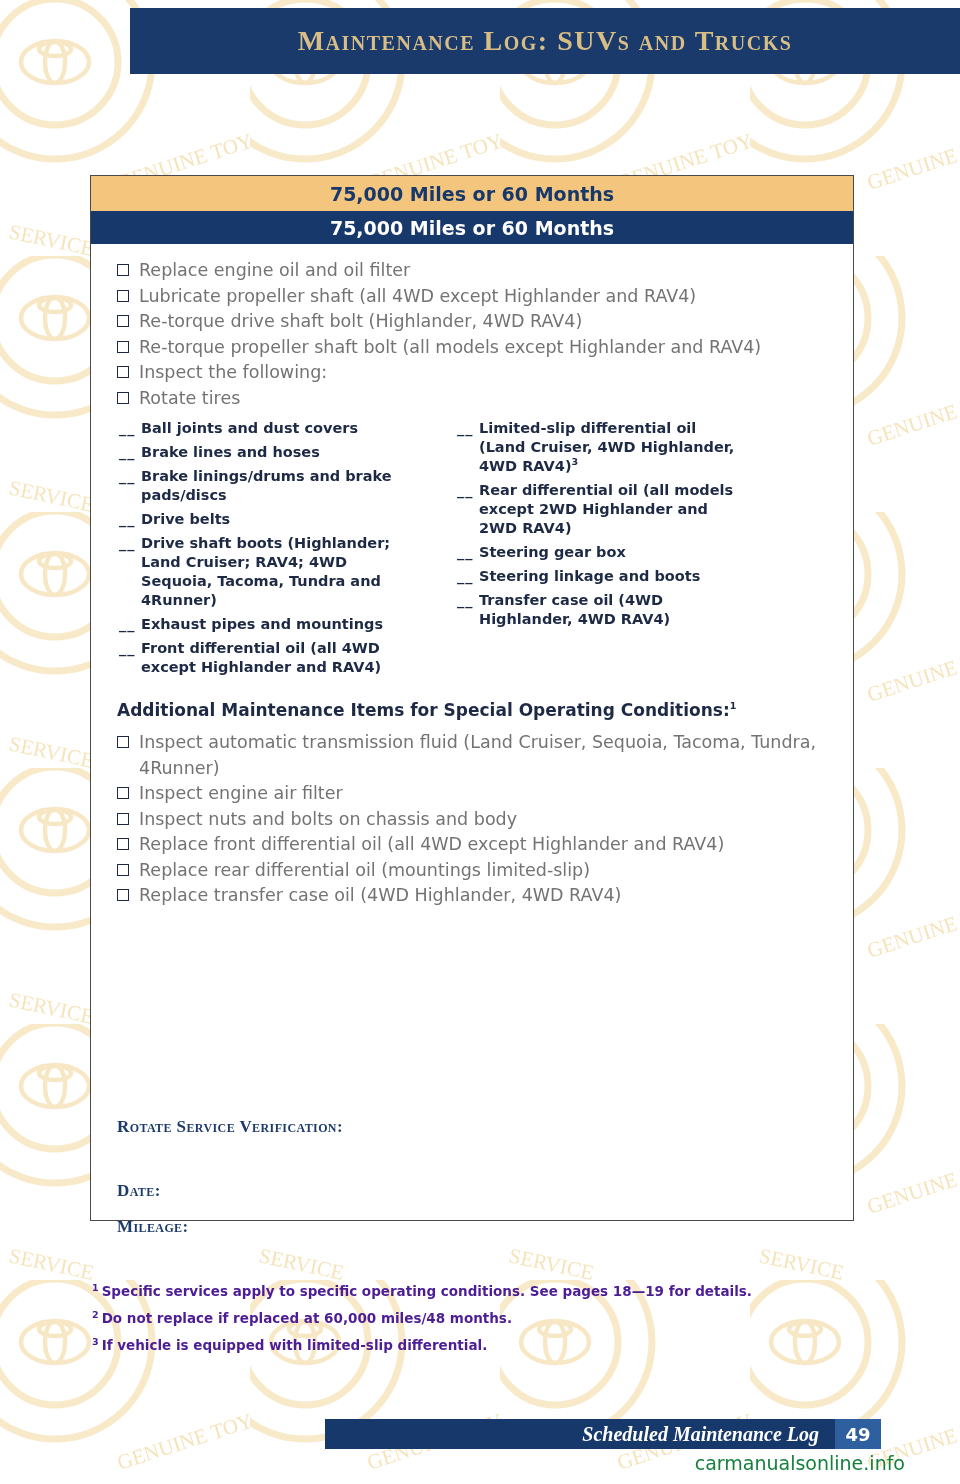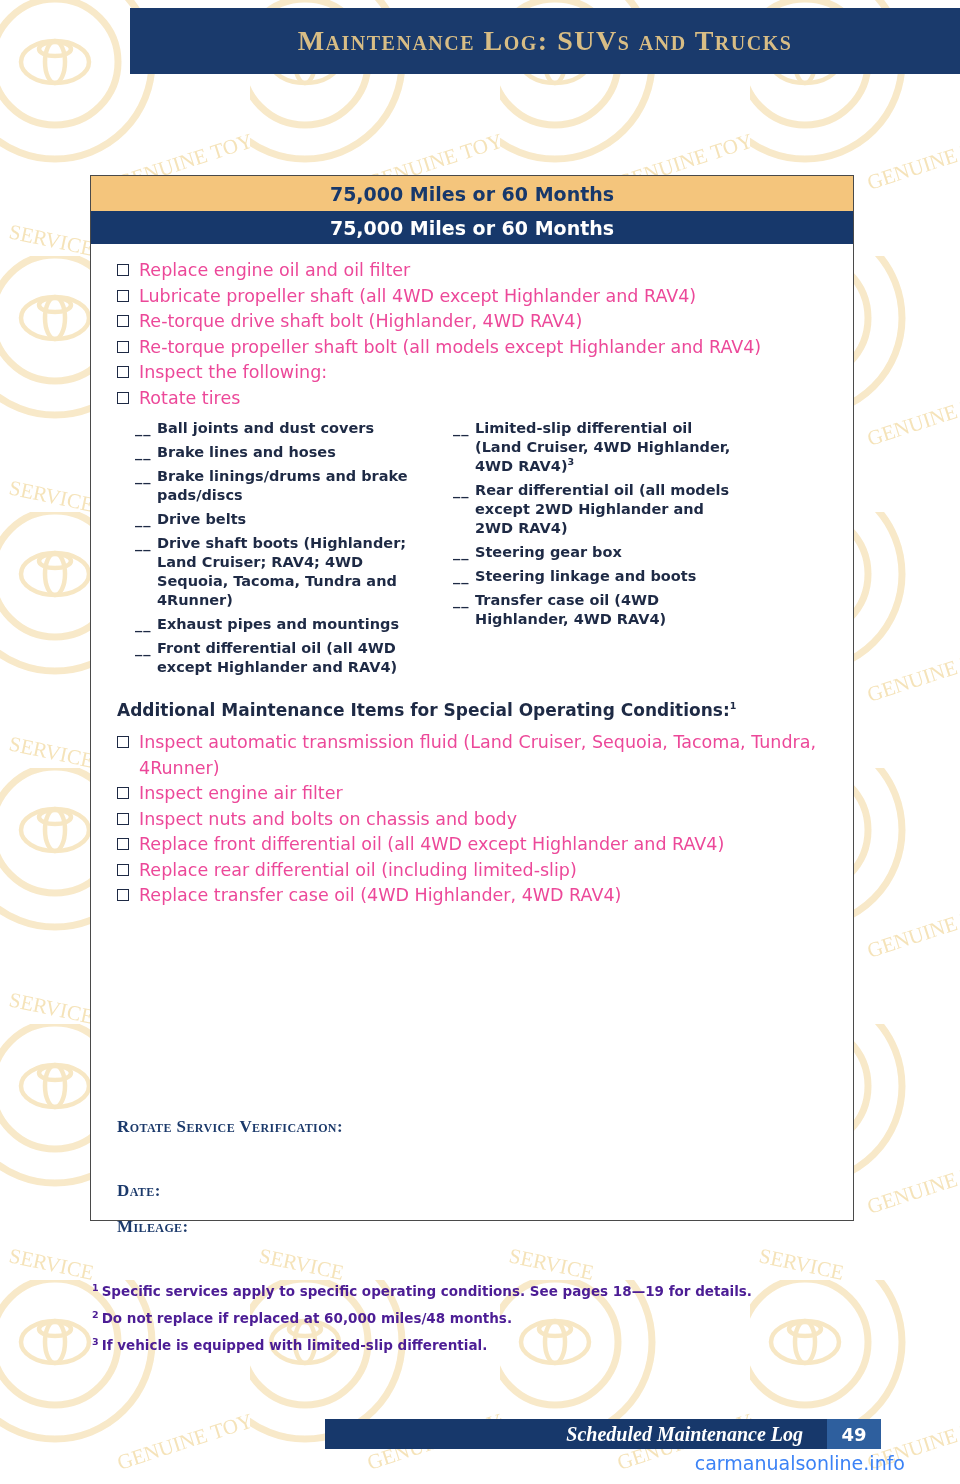--- a/index.html
+++ b/index.html
@@ -15,25 +15,25 @@
 
   .content-box { position:absolute; left:90px; top:175px; width:764px; height:1046px;
     background:#ffffff; border:1px solid #4a4a4a; z-index:2; }
   .tan-header { height:35px; background:#f4c57c; color:#17386b; font-weight:700;
     font-size:19px; display:flex; align-items:center; justify-content:center; }
   .blue-header { height:33px; background:#17386b; color:#ffffff; font-weight:700;
     font-size:19px; display:flex; align-items:center; justify-content:center; }
   .box-body { padding:14px 26px 0 26px; color:#1e2a45; }
 
   ul { list-style:none; }
-  .checklist li { display:flex; align-items:flex-start; font-size:17.5px; line-height:25.5px; color:#ec4899; }
+  .checklist li { display:flex; align-items:flex-start; font-size:17.5px; line-height:25.5px; color:#737373; }
   .checkbox { flex:0 0 12px; width:12px; height:12px; border:1.7px solid #1e2a45;
     margin:6px 10px 0 0; background:#fff; }
 
-  .inspect-columns { display:flex; gap:16px; margin:8px 0 0 18px; }
+  .inspect-columns { display:flex; gap:36px; margin:8px 0 0 2px; }
   .inspect-col { width:302px; }
   .inspect-col.right { width:288px; }
   .inspect-col li { display:flex; align-items:flex-start; font-size:14.5px; line-height:19px;
     margin-bottom:5px; font-weight:600; color:#1e2a45; }
   .dash { flex:0 0 22px; letter-spacing:1px; }
 
   .additional-heading { margin:18px 0 10px 0; font-size:17px; font-weight:700; color:#1e2a45; }
 
   sup { font-size:9.5px; vertical-align:super; line-height:0; }
 
@@ -43,26 +43,26 @@
   .verification .date-label { margin-top:44px; }
   .verification .mileage-label { margin-top:16px; }
 
   .footnotes { position:absolute; left:92px; top:1283px; width:700px; z-index:2; }
   .footnotes p { font-size:13.5px; font-weight:600; color:#4c1d95; margin-bottom:11px; }
   .footnotes sup { margin-right:3px; }
 
   .bottom-bar { position:absolute; left:325px; top:1419px; width:556px; height:30px;
     background:#17386b; display:flex; align-items:stretch; z-index:2; }
   .footer-label { flex:1; display:flex; align-items:center; justify-content:flex-end;
-    padding-right:24px; font-family:"Liberation Serif", serif; font-style:italic;
+    padding-right:16px; font-family:"Liberation Serif", serif; font-style:italic;
     font-weight:700; font-size:20px; color:#ffffff; }
-  .page-number { width:54px; background:#2e5f9e; color:#ffffff; font-weight:700;
+  .page-number { width:46px; background:#2e5f9e; color:#ffffff; font-weight:700;
     font-size:18px; display:flex; align-items:center; justify-content:center; }
 
-  .site-watermark { position:absolute; top:1452px; right:55px; color:#3b82f6;
+  .site-watermark { position:absolute; top:1452px; right:55px; color:#15803d;
     font-size:19px; z-index:2; }
 </style>
 </head>
 <body>
 
 <div class="page">
 
   <svg class="watermark" width="960" height="1484" aria-hidden="true">
     <defs>
       <pattern id="wm" width="250" height="256" patternUnits="userSpaceOnUse">
@@ -189,21 +189,21 @@
         <li>
           <span class="checkbox"></span>
           <span>Inspect nuts and bolts on chassis and body</span>
         </li>
         <li>
           <span class="checkbox"></span>
           <span>Replace front differential oil (all 4WD except Highlander and RAV4)</span>
         </li>
         <li>
           <span class="checkbox"></span>
-          <span>Replace rear differential oil (including limited-slip)</span>
+          <span>Replace rear differential oil (mountings limited-slip)</span>
         </li>
         <li>
           <span class="checkbox"></span>
           <span>Replace transfer case oil (4WD Highlander, 4WD RAV4)</span>
         </li>
       </ul>
 
       <div class="verification">
         <p>Rotate Service Verification:</p>
         <p class="date-label">Date:</p>

